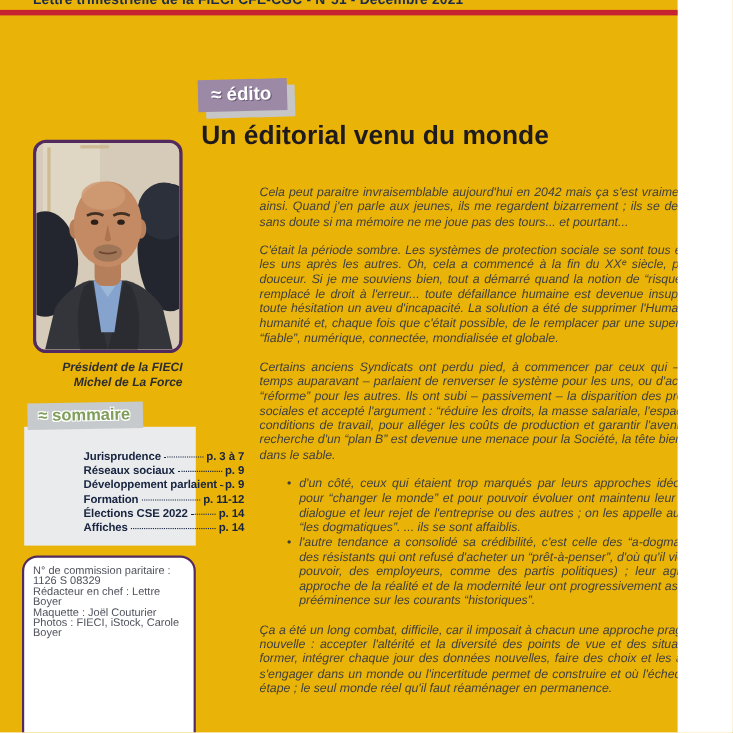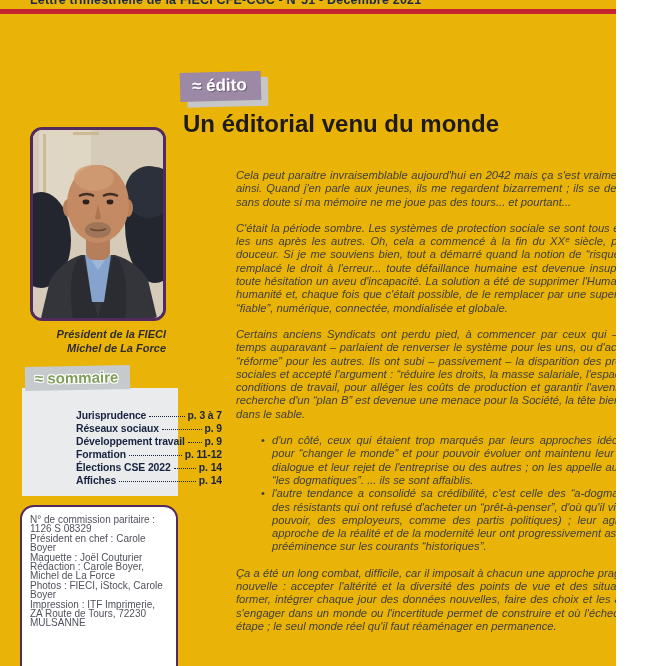--- a/index.html
+++ b/index.html
@@ -120,21 +120,21 @@
       <span>Jurisprudence</span>
       <span class="toc-dots"></span>
       <span>p. 3 à 7</span>
     </div>
     <div class="toc-row">
       <span>Réseaux sociaux</span>
       <span class="toc-dots"></span>
       <span>p. 9</span>
     </div>
     <div class="toc-row">
-      <span>Développement travail</span>
+      <span>Développement parlaient</span>
       <span class="toc-dots"></span>
       <span>p. 9</span>
     </div>
     <div class="toc-row">
       <span>Formation</span>
       <span class="toc-dots"></span>
       <span>p. 11-12</span>
     </div>
     <div class="toc-row">
       <span>Élections CSE 2022</span>
@@ -144,25 +144,23 @@
     <div class="toc-row">
       <span>Affiches</span>
       <span class="toc-dots"></span>
       <span>p. 14</span>
     </div>
   </div>
 
   <div class="pub-box">
     <div class="pub-details">
       <div>N° de commission paritaire : 1126 S 08329</div>
-      <div>Président en chef : Carole Boyer</div>
+      <div>Rédacteur en chef : Lettre Boyer</div>
       <div>Maquette : Joël Couturier</div>
-      <div>Rédaction : Carole Boyer, Michel de La Force</div>
       <div>Photos : FIECI, iStock, Carole Boyer</div>
-      <div>Impression : ITF Imprimerie, ZA Route de Tours, 72230 MULSANNE</div>
 
     </div>
   </div>
 
   <div class="main-col">
     <p>Cela peut paraitre invraisemblable aujourd'hui en 2042 mais ça s'est vraiment passé ainsi. Quand j'en parle aux jeunes, ils me regardent bizarrement ; ils se demandent sans doute si ma mémoire ne me joue pas des tours... et pourtant...</p>
     <p>C'était la période sombre. Les systèmes de protection sociale se sont tous effondrés les uns après les autres. Oh, cela a commencé à la fin du XXᵉ siècle, presqu'en douceur. Si je me souviens bien, tout a démarré quand la notion de “risque zéro” a remplacé le droit à l'erreur... toute défaillance humaine est devenue insupportable, toute hésitation un aveu d'incapacité. La solution a été de supprimer l'Humain et son humanité et, chaque fois que c'était possible, de le remplacer par une super solution “fiable”, numérique, connectée, mondialisée et globale.</p>
     <p>Certains anciens Syndicats ont perdu pied, à commencer par ceux qui – peu de temps auparavant – parlaient de renverser le système pour les uns, ou d'accepter la “réforme” pour les autres. Ils ont subi – passivement – la disparition des protections sociales et accepté l'argument : “réduire les droits, la masse salariale, l'espace, et les conditions de travail, pour alléger les coûts de production et garantir l'avenir”. Toute recherche d'un “plan B” est devenue une menace pour la Société, la tête bien enfouie dans le sable.</p>
     <ul>
       <li>

